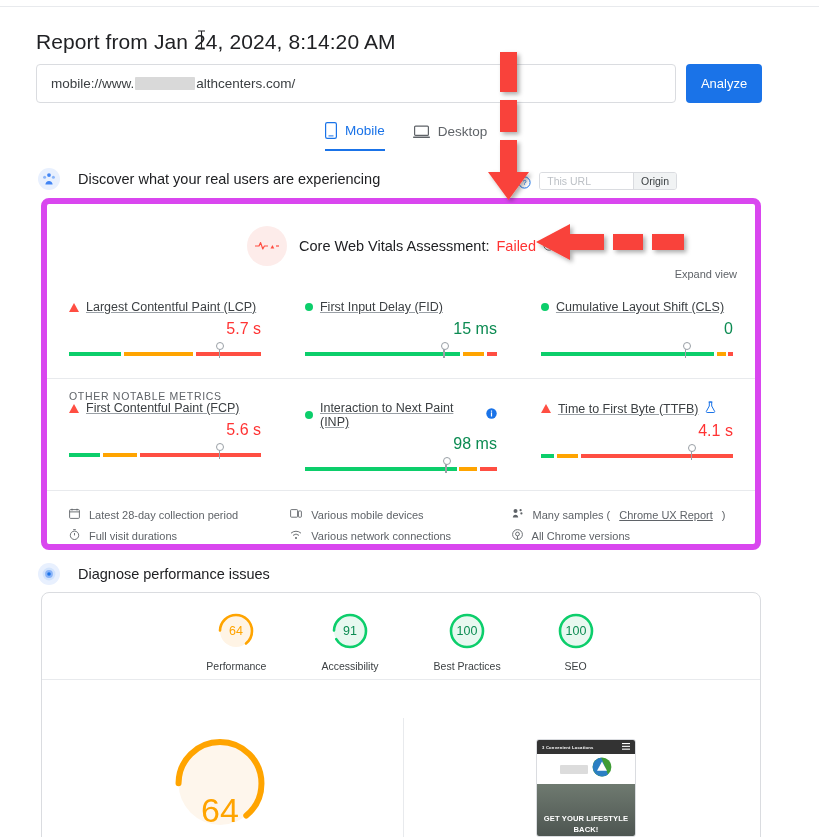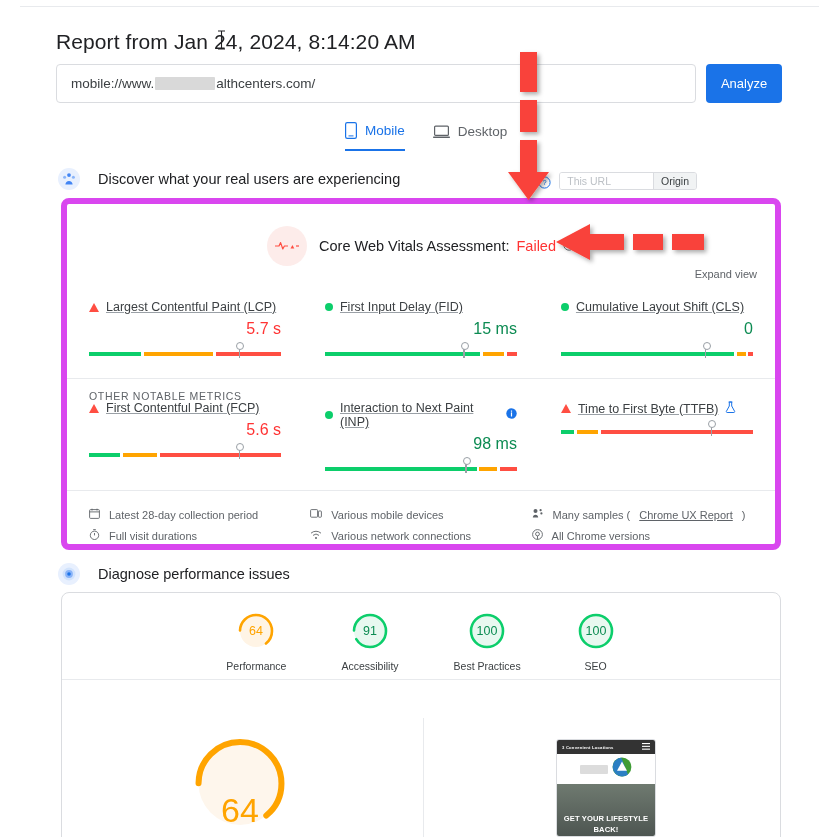--- a/index.html
+++ b/index.html
@@ -3,21 +3,21 @@
 <meta charset="utf-8">
 <style>
   * { box-sizing: border-box; margin: 0; padding: 0; }
   html, body {
     width: 819px; height: 837px;
     background: #fff;
     font-family: "Liberation Sans", sans-serif;
     color: #202124;
     overflow: hidden;
   }
-  .page { position: relative; width: 713px; height: 837px; margin-left: 20px; }
+  .page { position: relative; width: 713px; height: 837px; }
   .topline { position:absolute; top:6px; left:0; width:819px; height:1px; background:#e8eaed; }
 
   
   .report-title {
     position: absolute; left: 36px; top: 30px;
     font-size: 21px; font-weight: 400; letter-spacing: .1px; color: #202124;
   }
   .text-caret {
     position:absolute; left:197px; top:30px; width:9px; height:20px;
   }
@@ -349,20 +349,21 @@
         <div class="m-label">
           <span class="tri"></span>
           <span class="lbl">Time to First Byte (TTFB)</span>
           <span>
             <svg width="11" height="12" viewBox="0 0 11 12">
                 <path d="M4.3 1v4L1.4 10.3a.8.8 0 00.7 1.2h6.8a.8.8 0 00.7-1.2L6.7 5V1z" fill="none" stroke="#1a73e8" stroke-width="1"></path>
                 <path d="M3.6 1h3.8" stroke="#1a73e8" stroke-width="1"></path>
               </svg>
           </span>
         </div>
+        <div class="m-value red">4.1 s</div>
         <div class="bar-wrap">
           <div class="bar">
             <i class="s-green" style="width:7%"></i>
               <i class="gap" style="width:1.5%"></i>
               <i class="s-orange" style="width:11%"></i>
               <i class="gap" style="width:1.5%"></i>
               <i class="s-red" style="width:79%"></i>
           </div>
           <div class="marker" style="left:78%"></div>
         </div>

